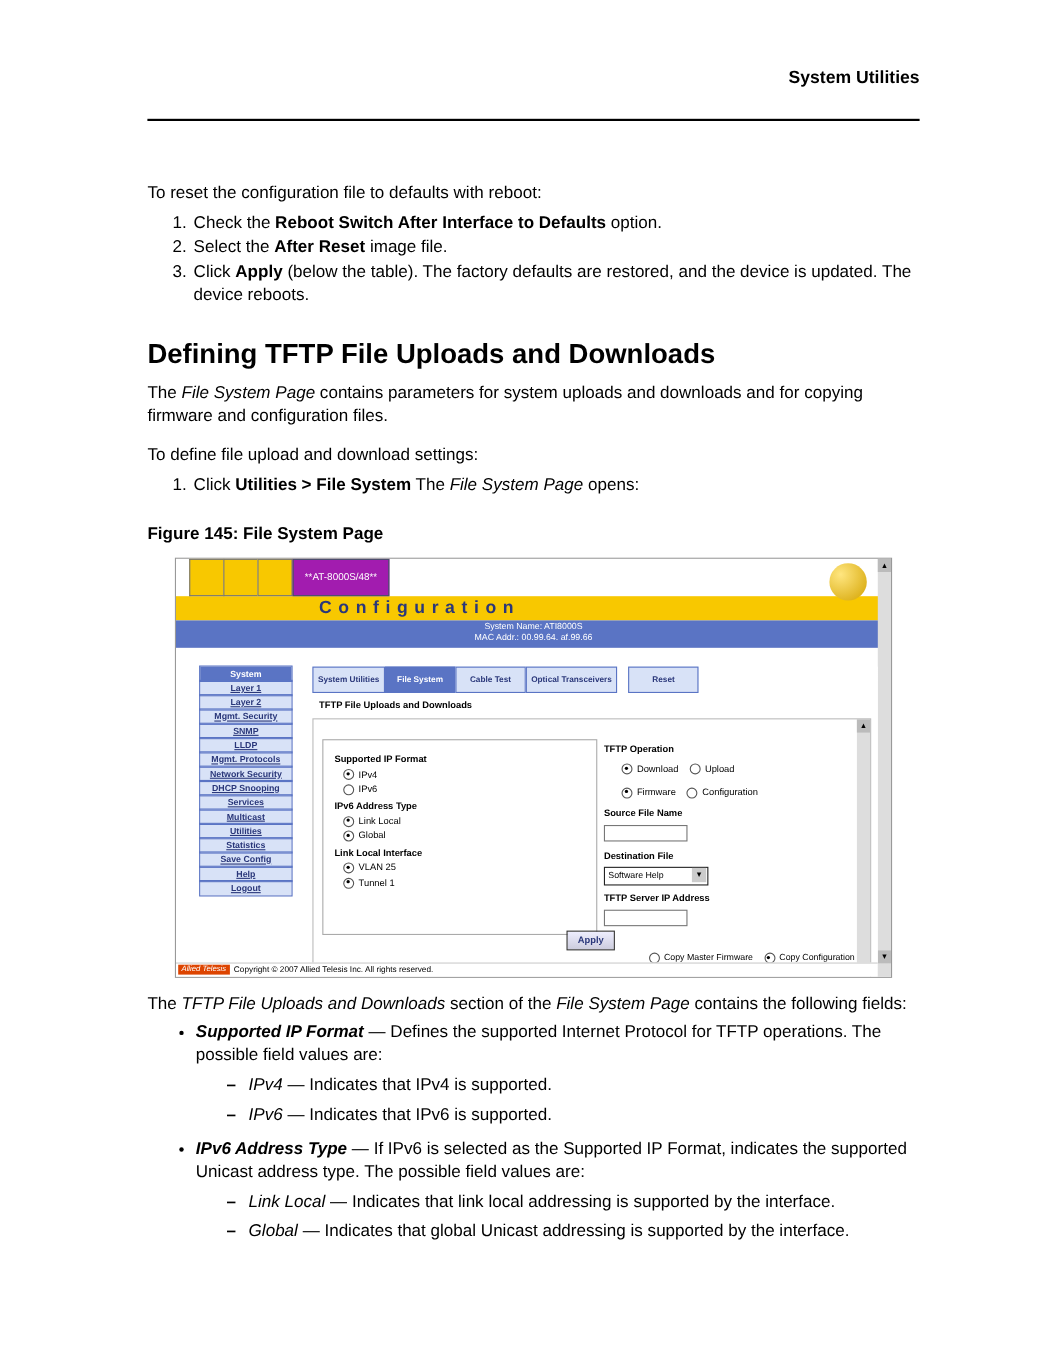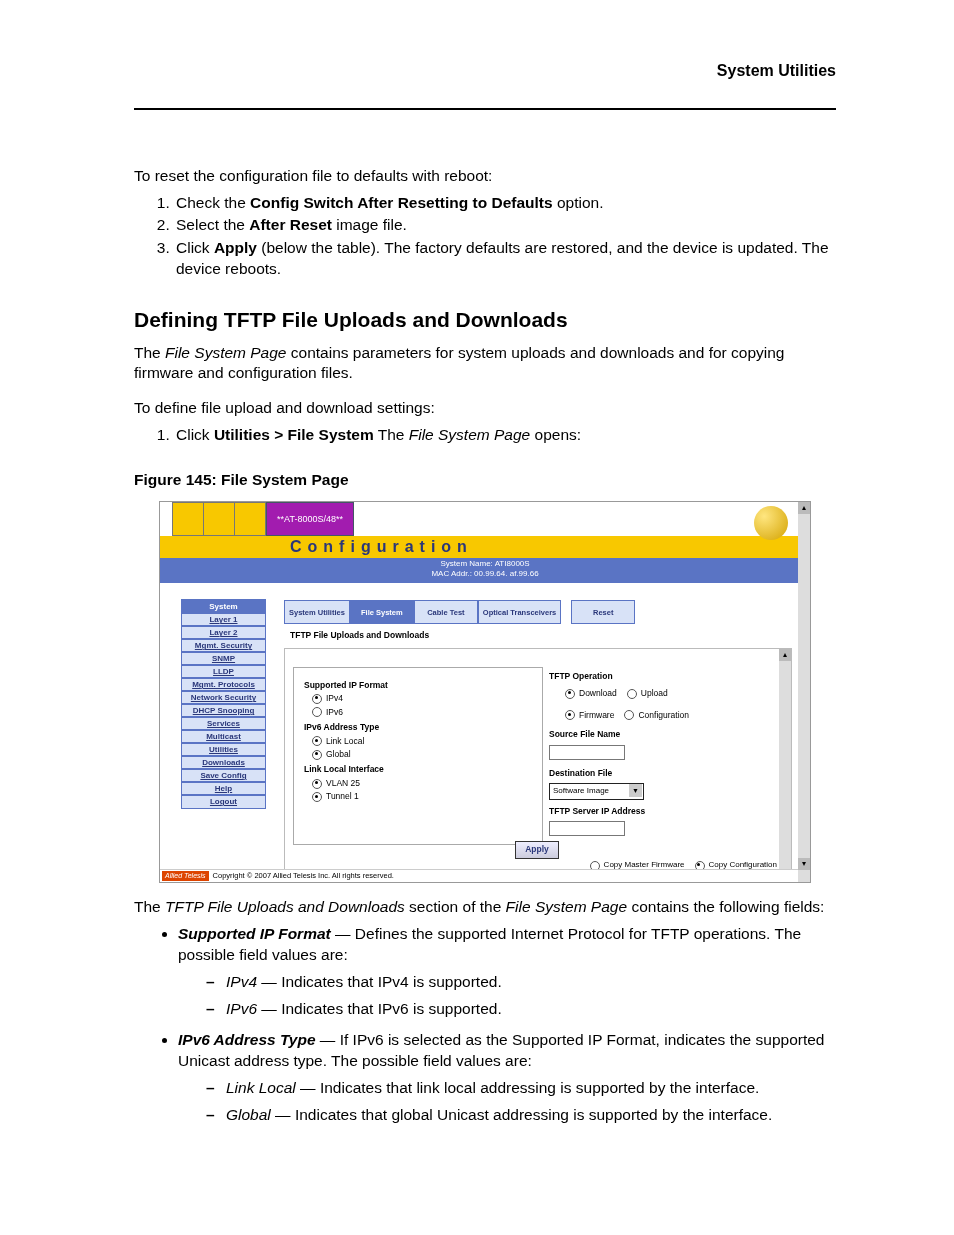--- a/index.html
+++ b/index.html
@@ -8,21 +8,21 @@
   .hdr{text-align:right;font-weight:bold;font-size:16px;margin-bottom:26px}
   .rule{border:0;border-top:2px solid #000;margin:0 0 56px 0}
   p{margin:0 0 6px 0}
   ol{margin:2px 0 24px 0;padding-left:40px}
   ol li{padding-left:2px;margin-bottom:2px}
   ul.bul{list-style:disc;margin:4px 0 20px 0;padding-left:44px}
   ul.bul>li{margin-bottom:10px}
   ul.dash{list-style:none;margin:6px 0 6px 0;padding-left:28px}
   ul.dash>li{margin-bottom:6px;position:relative;padding-left:20px}
   ul.dash>li:before{content:"–";position:absolute;left:0;font-weight:bold}
-  h2{font-size:21px;font-weight:bold;margin:26px 0 8px 0}
+  h2{font-size:25px;font-weight:bold;margin:26px 0 8px 0}
   .figcap{font-weight:bold;font-size:15.5px;margin:22px 0 10px 0}
   .b{font-weight:bold}
   .i{font-style:italic}
   .bi{font-weight:bold;font-style:italic}
 
   
   .shot{width:650px;height:380px;margin:0 auto 14px auto;border:1px solid #999;background:linear-gradient(#fff,#f5f5f5);font-size:9px;position:relative;overflow:hidden}
   .sb{position:absolute;right:0;top:0;bottom:12px;width:12px;background:#ddd}
   .sb .up,.sb .dn{position:absolute;left:0;width:12px;height:12px;background:#bbb;font-size:8px;line-height:12px;text-align:center}
   .sb .up{top:0}.sb .dn{bottom:0}
@@ -68,21 +68,21 @@
 </style>
 </head>
 <body>
 
 <div class="page">
   <div class="hdr">System Utilities</div>
   <hr class="rule">
 
   <p>To reset the configuration file to defaults with reboot:</p>
   <ol>
-    <li><span>Check the </span><span class="b">Config Switch After Resetting to Defaults</span><span> option.</span></li>
+    <li><span>Check the </span><span class="b">Reboot Switch After Interface to Defaults</span><span> option.</span></li>
     <li><span>Select the </span><span class="b">After Reset</span><span> image file.</span></li>
     <li><span>Click </span><span class="b">Apply</span><span> (below the table). The factory defaults are restored, and the device is updated. The device reboots.</span></li>
   </ol>
 
   <h2>Defining TFTP File Uploads and Downloads</h2>
   <p><span>The </span><span class="i">File System Page</span><span> contains parameters for system uploads and downloads and for copying firmware and configuration files.</span></p>
   <p style="margin-top:14px">To define file upload and download settings:</p>
   <ol>
     <li><span>Click </span><span class="b">Utilities &gt; File System</span><span> The </span><span class="i">File System Page</span><span> opens:</span></li>
   </ol>
@@ -118,21 +118,21 @@
         <div class="nitem">Layer 2</div>
         <div class="nitem">Mgmt. Security</div>
         <div class="nitem">SNMP</div>
         <div class="nitem">LLDP</div>
         <div class="nitem">Mgmt. Protocols</div>
         <div class="nitem">Network Security</div>
         <div class="nitem">DHCP Snooping</div>
         <div class="nitem">Services</div>
         <div class="nitem">Multicast</div>
         <div class="nitem">Utilities</div>
-        <div class="nitem">Downloads</div>
+        <div class="nitem">Statistics</div>
         <div class="nitem">Save Config</div>
         <div class="nitem">Help</div>
         <div class="nitem">Logout</div>
       </div>
 
       <div class="main">
         <div class="tabs">
           <div class="tab">System Utilities</div>
           <div class="tab active">File System</div>
           <div class="tab">Cable Test</div>
@@ -196,21 +196,21 @@
                   <span>Firmware</span>
                 </span>
               <span class="rdo">
                   <span class="rdot"></span>
                   <span>Configuration</span>
                 </span>
             </div>
             <div class="grp">Source File Name</div>
             <div class="txtin"></div>
             <div class="grp">Destination File</div>
-            <div class="sel">Software Image</div>
+            <div class="sel">Software Help</div>
             <div class="grp" style="margin-top:6px">TFTP Server IP Address</div>
             <div class="txtin"></div>
           </div>
 
           <div class="applybtn">Apply</div>
 
           <div class="subrow">
             <span class="rdo">
                 <span class="rdot"></span>
                 <span>Copy Master Firmware</span>

